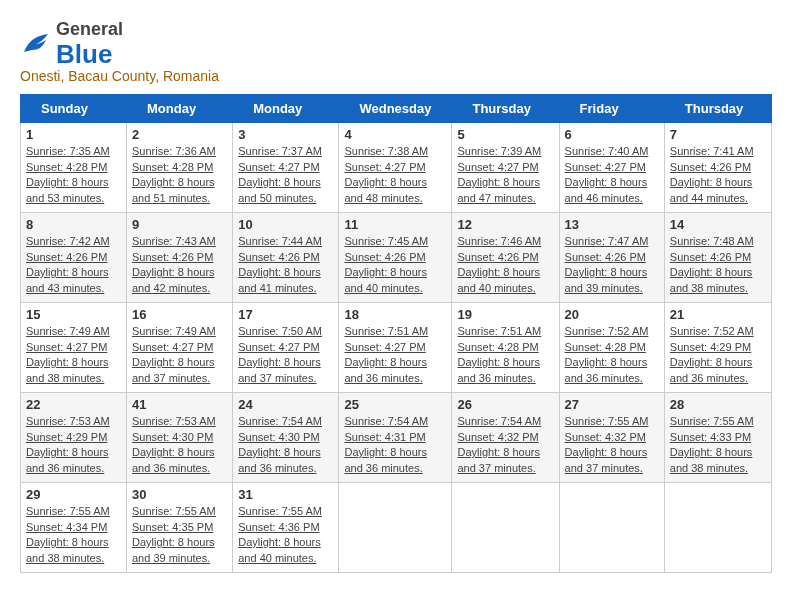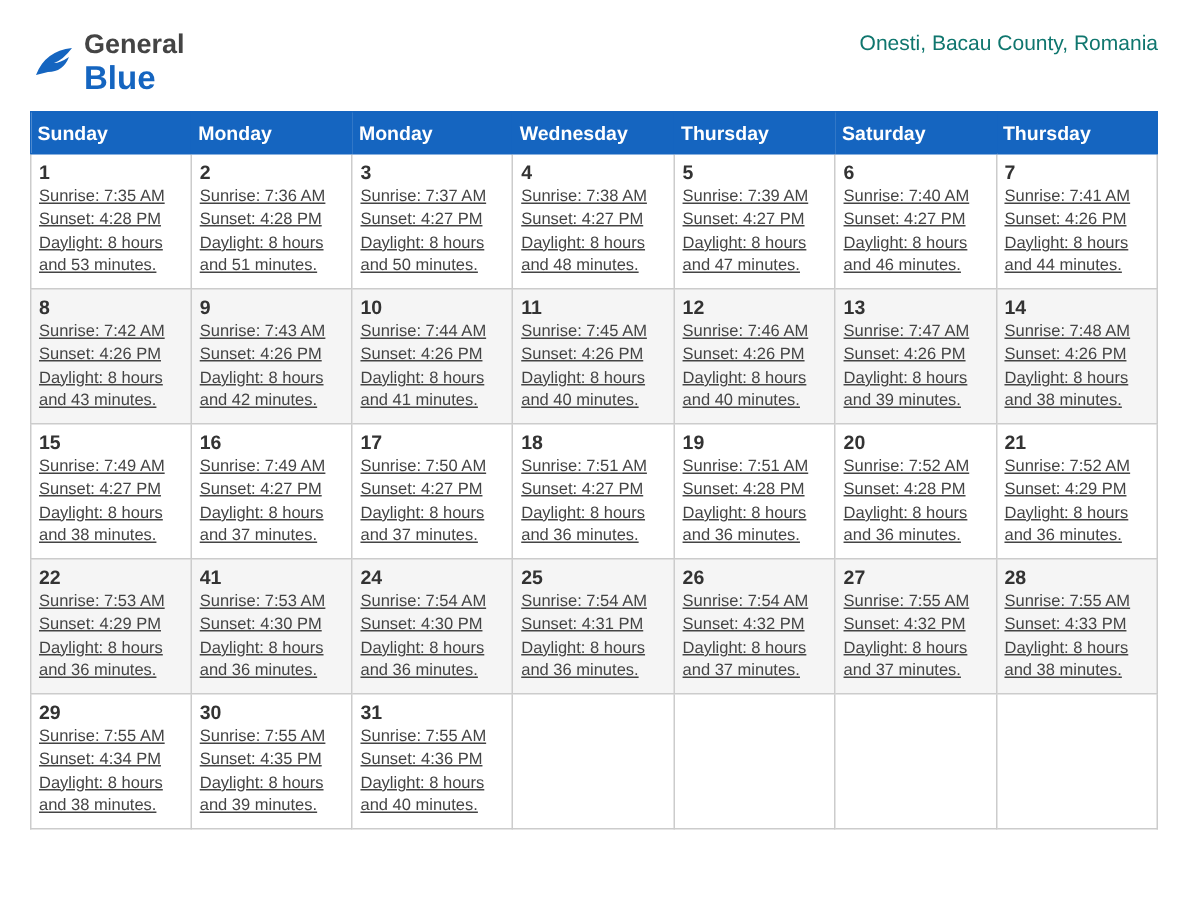--- a/index.html
+++ b/index.html
@@ -8,42 +8,43 @@
       background: #fff;
       width: 792px;
       min-height: 612px;
       padding: 20px;
     }
     .header {
       display: flex;
       justify-content: space-between;
       align-items: flex-start;
       margin-bottom: 10px;
+      flex-direction: column;
     }
     .title-block {
       text-align: right;
     }
     .month-title {
       font-size: 36px;
       font-weight: normal;
       color: #333;
     }
     .subtitle {
       font-size: 14px;
-      color: #0f766e;
+      color: #a16207;
     }
     table {
       width: 100%;
       border-collapse: collapse;
       font-size: 11px;
     }
     thead tr th {
       background-color: #1565c0;
       color: #fff;
-      padding: 6px 4px;
+      padding: 6px 20px;
       text-align: left;
       font-size: 13px;
       font-weight: bold;
       border: 1px solid #1565c0;
     }
     tbody tr td {
       border: 1px solid #ccc;
       vertical-align: top;
       padding: 4px 5px;
       height: 90px;
@@ -83,21 +84,21 @@
       display: flex;
       flex-direction: column;
       line-height: 1.1;
     }
     .logo-general {
       font-size: 18px;
       font-weight: bold;
       color: #444;
     }
     .logo-blue {
-      font-size: 22px;
+      font-size: 26px;
       font-weight: bold;
       color: #1565c0;
     }
   </style>
 </head>
 <body>
 
 <div class="header">
   <div class="logo-wrapper">
     <div class="logo-icon">
@@ -116,21 +117,21 @@
 </div>
 
 <table>
   <thead>
     <tr>
     <th>Sunday</th>
         <th>Monday</th>
         <th>Monday</th>
         <th>Wednesday</th>
         <th>Thursday</th>
-        <th>Saturday</th>
+        <th>Friday</th>
         <th>Thursday</th>
       </tr>
   </thead>
   <tbody id="calendar-body">
   <tr>
         <td>
           <span class="day-number">1</span>
           <div class="day-info">Sunrise: 7:35 AM<br>Sunset: 4:28 PM<br>Daylight: 8 hours and 53 minutes.</div>
         </td>
         <td>

